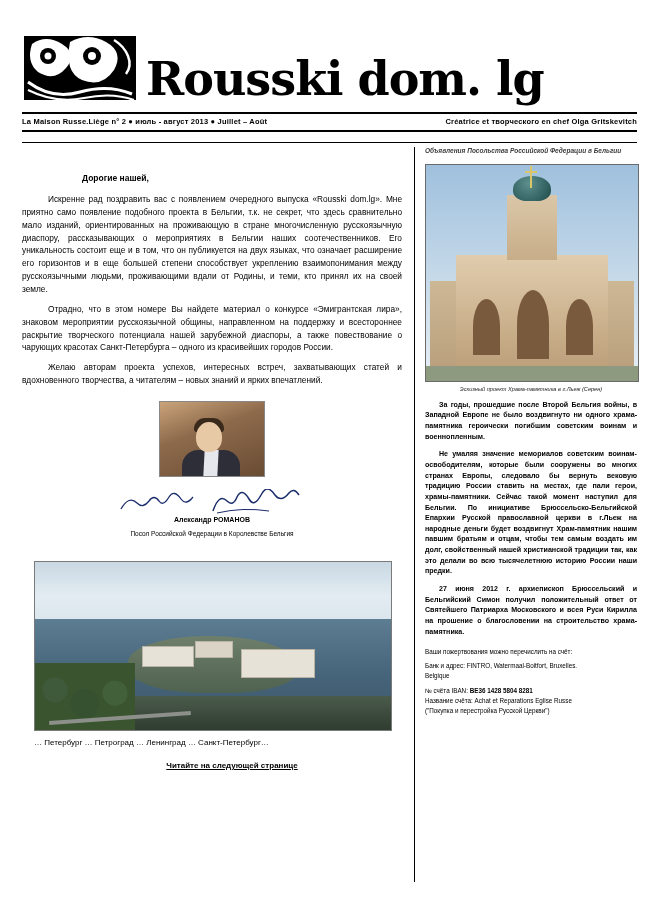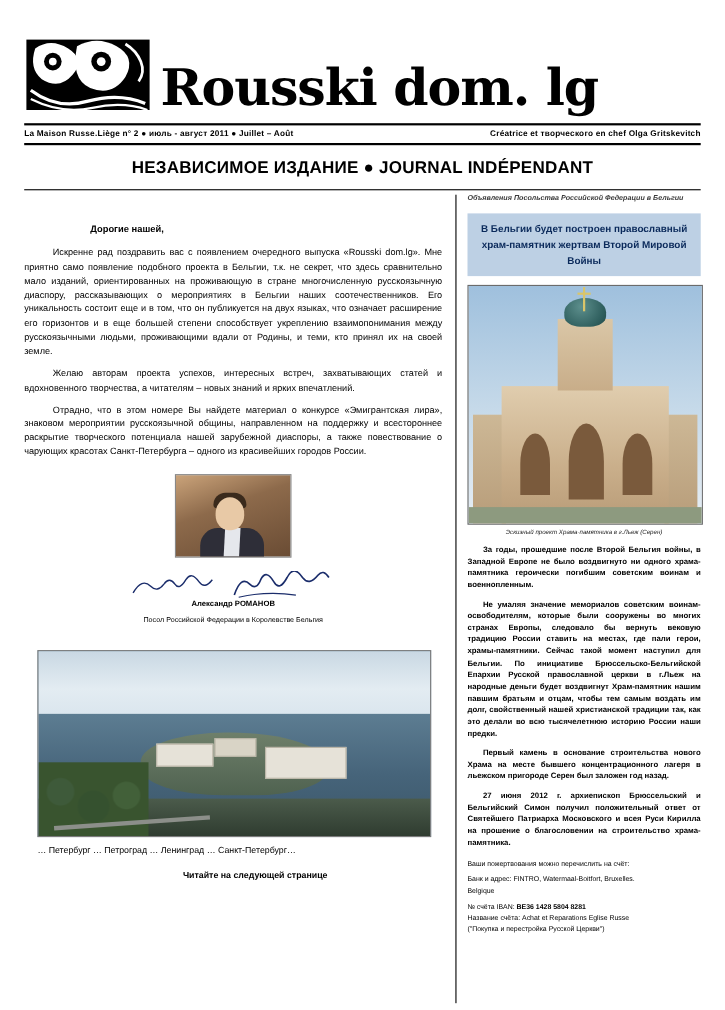--- a/index.html
+++ b/index.html
@@ -233,20 +233,21 @@
     font-size: 8px;
     margin-top: 7px;
     margin-left: 12px;
   }
   .caption-cont {
     text-align: center;
     font-size: 8px;
     font-weight: bold;
     margin-top: 14px;
     margin-left: 40px;
+    text-decoration: underline;
   }
 
   
   .embassy-note {
     font-size: 6.5px;
     font-weight: bold;
     font-style: italic;
     color: #3a3a3a;
     line-height: 1.35;
     margin: 0 0 8px 0;
@@ -354,37 +355,36 @@
         <circle cx="70" cy="26" r="4" fill="#fff"></circle>
         <path d="M6 52 Q30 70 58 62 Q86 54 110 64" stroke="#fff" stroke-width="3" fill="none"></path>
         <path d="M6 60 Q34 74 62 68 Q90 62 112 70" stroke="#fff" stroke-width="2" fill="none"></path>
         <path d="M92 10 q10 6 14 16 q4 10 -2 18" stroke="#fff" stroke-width="2.5" fill="none"></path>
       </svg>
     </div>
     <div class="masthead-title">Rousski dom. lg</div>
   </div>
   <div class="masthead-rule"></div>
   <div class="masthead-sub">
-    <div class="left">La  Maison  Russe.Liège n° 2  ●  июль - август 2011  ●  Juillet – Août</div>
+    <div class="left">La  Maison  Russe.Liège n° 2  ●  июль - август 2013  ●  Juillet – Août</div>
     <div class="right">Créatrice et творческого en chef    Olga Gritskevitch</div>
   </div>
   <div class="masthead-rule2"></div>
 
-  <div class="banner">НЕЗАВИСИМОЕ ИЗДАНИЕ  ●  JOURNAL INDÉPENDANT</div>
   <div class="banner-rule"></div>
 
   <div class="content">
 
     <div class="col-left">
       <div class="greeting">Дорогие нашей,</div>
 
       <div class="article">
         <p>Искренне рад поздравить вас с появлением очередного выпуска «Rousski dom.lg». Мне приятно само появление подобного проекта в Бельгии, т.к. не секрет, что здесь сравнительно мало изданий, ориентированных на проживающую в стране многочисленную русскоязычную диаспору, рассказывающих о мероприятиях в Бельгии наших соотечественников. Его уникальность состоит еще и в том, что он публикуется на двух языках, что означает расширение его горизонтов и в еще большей степени способствует укреплению взаимопонимания между русскоязычными людьми, проживающими вдали от Родины, и теми, кто принял их на своей земле.</p>
+        <p>Отрадно, что в этом номере Вы найдете материал о конкурсе «Эмигрантская лира», знаковом мероприятии русскоязычной общины, направленном на поддержку и всестороннее раскрытие творческого потенциала нашей зарубежной диаспоры, а также повествование о чарующих красотах Санкт-Петербурга – одного из красивейших городов России.</p>
         <p>Желаю авторам проекта успехов, интересных встреч, захватывающих статей и вдохновенного творчества, а читателям – новых знаний и ярких впечатлений.</p>
-        <p>Отрадно, что в этом номере Вы найдете материал о конкурсе «Эмигрантская лира», знаковом мероприятии русскоязычной общины, направленном на поддержку и всестороннее раскрытие творческого потенциала нашей зарубежной диаспоры, а также повествование о чарующих красотах Санкт-Петербурга – одного из красивейших городов России.</p>
       </div>
 
       <div class="portrait-wrap">
         <div class="portrait">
           <div class="body"></div>
           <div class="shirt"></div>
           <div class="hair"></div>
           <div class="head"></div>
         </div>
       </div>
@@ -411,41 +411,39 @@
         <div class="cp-road"></div>
       </div>
       <div class="caption-center">… Петербург … Петроград … Ленинград … Санкт-Петербург…</div>
       <div class="caption-cont">Читайте на следующей странице</div>
     </div>
 
     <div class="col-divider"></div>
 
     <div class="col-right">
       <div class="embassy-note">Объявления Посольства Российской Федерации в Бельгии</div>
-      <div class="right-headline">В Бельгии будет построен православный храм-памятник жертвам Второй Мировой Войны</div>
 
       <div class="church-photo">
         <div class="ch-sky"></div>
         <div class="ch-side"></div>
         <div class="ch-side2"></div>
         <div class="ch-body2"></div>
         <div class="ch-tower"></div>
         <div class="ch-dome"></div>
         <div class="ch-cross"></div>
         <div class="ch-arch ch-a1"></div>
         <div class="ch-arch ch-a2"></div>
         <div class="ch-arch ch-a3"></div>
         <div class="ch-ground"></div>
       </div>
       <div class="church-caption">Эскизный проект Храма-памятника в г.Льеж (Серен)</div>
 
       <div class="right-body">
         <p>За годы, прошедшие после Второй Бельгия войны, в Западной Европе не было воздвигнуто ни одного храма-памятника героически погибшим советским воинам и военнопленным.</p>
         <p>Не умаляя значение мемориалов советским воинам-освободителям, которые были сооружены во многих странах Европы, следовало бы вернуть вековую традицию России ставить на местах, где пали герои, храмы-памятники. Сейчас такой момент наступил для Бельгии. По инициативе Брюссельско-Бельгийской Епархии Русской православной церкви в г.Льеж на народные деньги будет воздвигнут Храм-памятник нашим павшим братьям и отцам, чтобы тем самым воздать им долг, свойственный нашей христианской традиции так, как это делали во всю тысячелетнюю историю России наши предки.</p>
-        <p>Первый камень в основание строительства нового Храма на месте бывшего концентрационного лагеря в льежском пригороде Серен был заложен год назад.</p>
         <p>27 июня 2012 г. архиепископ Брюссельский и Бельгийский Симон получил положительный ответ от Святейшего Патриарха Московского и всея Руси Кирилла на прошение о благословении на строительство храма-памятника.</p>
       </div>
 
       <div class="right-footer">
         <p class="tight">Ваши пожертвования можно перечислить на счёт:</p>
         <p>
           <span>Банк и адрес:</span>
           <span>FINTRO, Watermaal-Boitfort, Bruxelles.</span>
         </p>
         <p class="tight">Belgique</p>

